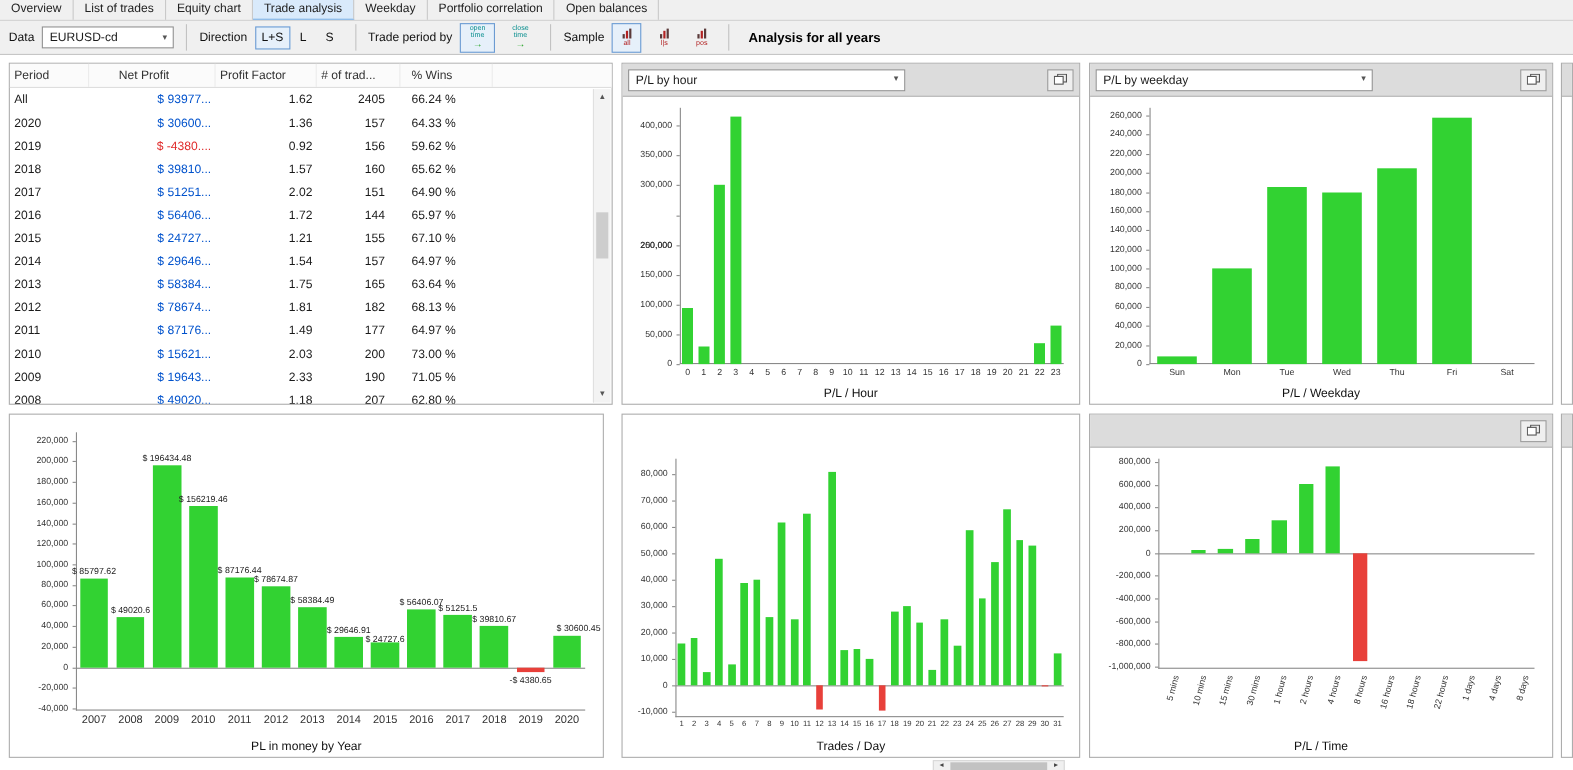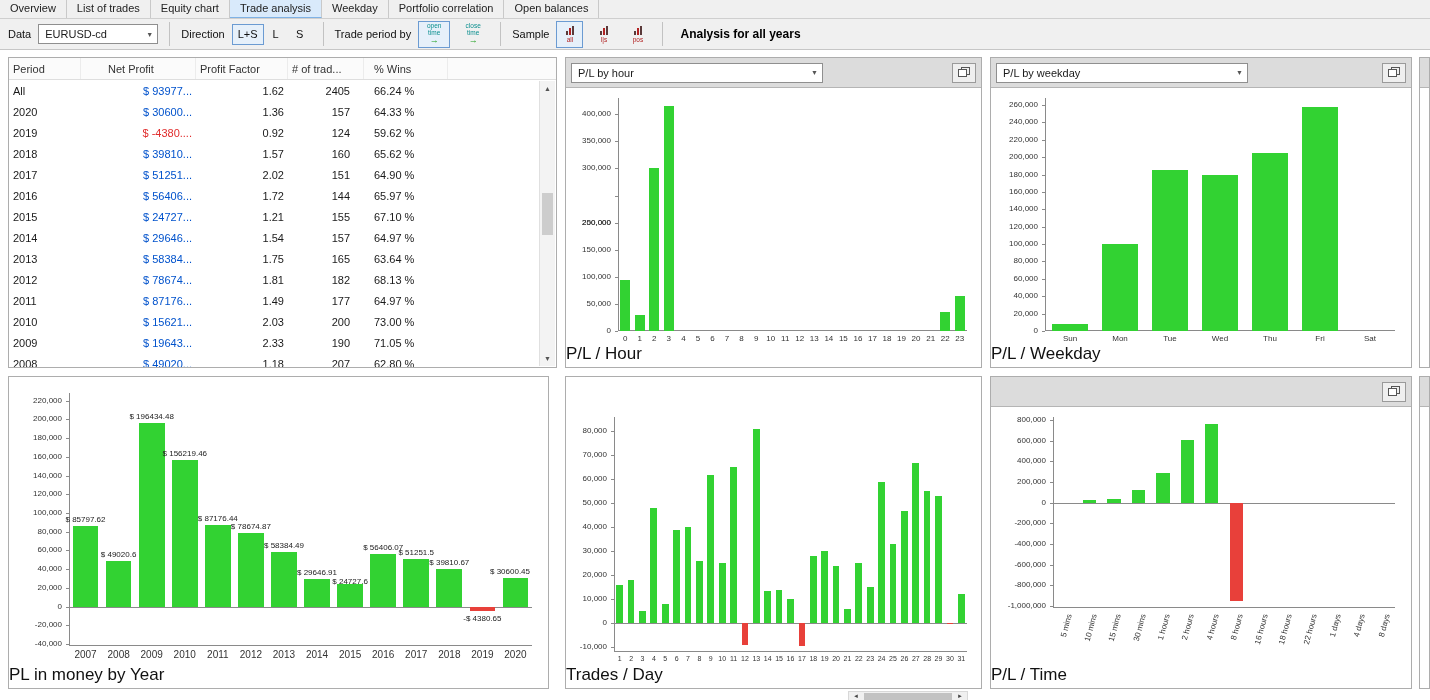--- a/index.html
+++ b/index.html
@@ -45,21 +45,21 @@
   .p-duration{left:990px;top:326px;width:422px;height:313px;}
   .p-sliver-bot{left:1419px;top:326px;width:11px;height:313px;}
   .sliver-head{height:30px;background:#dcdcdc;border-bottom:1px solid #b5b5b5;}
 
   .panel-header{position:absolute;top:0;left:0;right:0;height:30px;background:#dcdcdc;border-bottom:1px solid #b5b5b5;display:flex;align-items:center;padding:0 5px;}
   .chart-dd{width:252px;}
   .popout{margin-left:auto;width:24px;height:20px;background:#efefef;border:1px solid #9a9a9a;display:flex;align-items:center;justify-content:center;padding:0;}
 
   .chart{position:absolute;left:2px;right:2px;top:32px;bottom:22px;}
   .chart.noheader{top:4px;}
-  .chart-title{position:absolute;left:0;right:0;bottom:3px;font-size:17px;color:#111;}
+  .chart-title{position:absolute;left:0;right:0;bottom:3px;text-align:center;font-size:11px;color:#111;}
 
   .axis{position:absolute;border-left:1px solid #8a8a8a;border-bottom:1px solid #8a8a8a;}
   .zero{position:absolute;height:1px;background:#8a8a8a;}
   .ytick{position:absolute;text-align:right;font-size:8px;color:#333;white-space:nowrap;}
   .ymark{position:absolute;height:1px;background:#8a8a8a;}
   .bar{position:absolute;}
   .xlab{position:absolute;text-align:center;color:#333;white-space:nowrap;overflow:visible;}
   .xlab.rot{text-align:right;transform:rotate(-75deg);transform-origin:100% 0;}
   .dlab{position:absolute;text-align:center;font-size:8px;color:#222;white-space:nowrap;}
 
@@ -176,21 +176,21 @@
           <div class="td c0">2020</div>
           <div class="td c1 profit">$ 30600...</div>
           <div class="td c2">1.36</div>
           <div class="td c3">157</div>
           <div class="td c4">64.33 %</div>
         </div>
         <div class="tr">
           <div class="td c0">2019</div>
           <div class="td c1 loss">$ -4380....</div>
           <div class="td c2">0.92</div>
-          <div class="td c3">124</div>
+          <div class="td c3">156</div>
           <div class="td c4">59.62 %</div>
         </div>
         <div class="tr">
           <div class="td c0">2018</div>
           <div class="td c1 profit">$ 39810...</div>
           <div class="td c2">1.57</div>
           <div class="td c3">160</div>
           <div class="td c4">65.62 %</div>
         </div>
         <div class="tr">
@@ -468,21 +468,21 @@
         <div class="xlab" style="left: 382.7px; width: 45.1px; top: 268px; font-size: 10px;">2017</div>
         <div class="dlab" style="left: 345.2px; width: 120px; top: 166.6px;">$ 51251.5</div>
         <div class="bar" style="left: 425.4px; width: 25.8px; top: 188.3px; height: 37.3px; background: rgb(50, 210, 50);"></div>
         <div class="xlab" style="left: 415.8px; width: 45.1px; top: 268px; font-size: 10px;">2018</div>
         <div class="dlab" style="left: 378.3px; width: 120px; top: 177.3px;">$ 39810.67</div>
         <div class="bar" style="left: 458.5px; width: 25.8px; top: 225.6px; height: 4.1px; background: rgb(232, 64, 58);"></div>
         <div class="xlab" style="left: 448.9px; width: 45.1px; top: 268px; font-size: 10px;">2019</div>
         <div class="dlab" style="left: 411.4px; width: 120px; top: 232.7px;">-$ 4380.65</div>
         <div class="bar" style="left: 491.6px; width: 25.8px; top: 197px; height: 28.7px; background: rgb(50, 210, 50);"></div>
         <div class="xlab" style="left: 481.9px; width: 45.1px; top: 268px; font-size: 10px;">2020</div>
-        <div class="dlab" style="left: 439px; width: 120px; top: 186px;">$ 30600.45</div>
+        <div class="dlab" style="left: 455px; width: 120px; top: 186px;">$ 30600.45</div>
       </div>
     <div class="chart-title">PL in money by Year</div>
   </div>
 
   <div class="panel p-day">
     <div class="chart">
         <div class="axis" style="left: 46px; top: 8px; width: 353px; height: 235px;"></div>
         <div class="zero" style="left: 46px; width: 353px; top: 214.2px;"></div>
         <div class="ytick" style="left: 0px; width: 39px; top: 233.2px;">-10,000</div>
         <div class="ymark" style="left: 43px; width: 3px; top: 238.2px;"></div>

